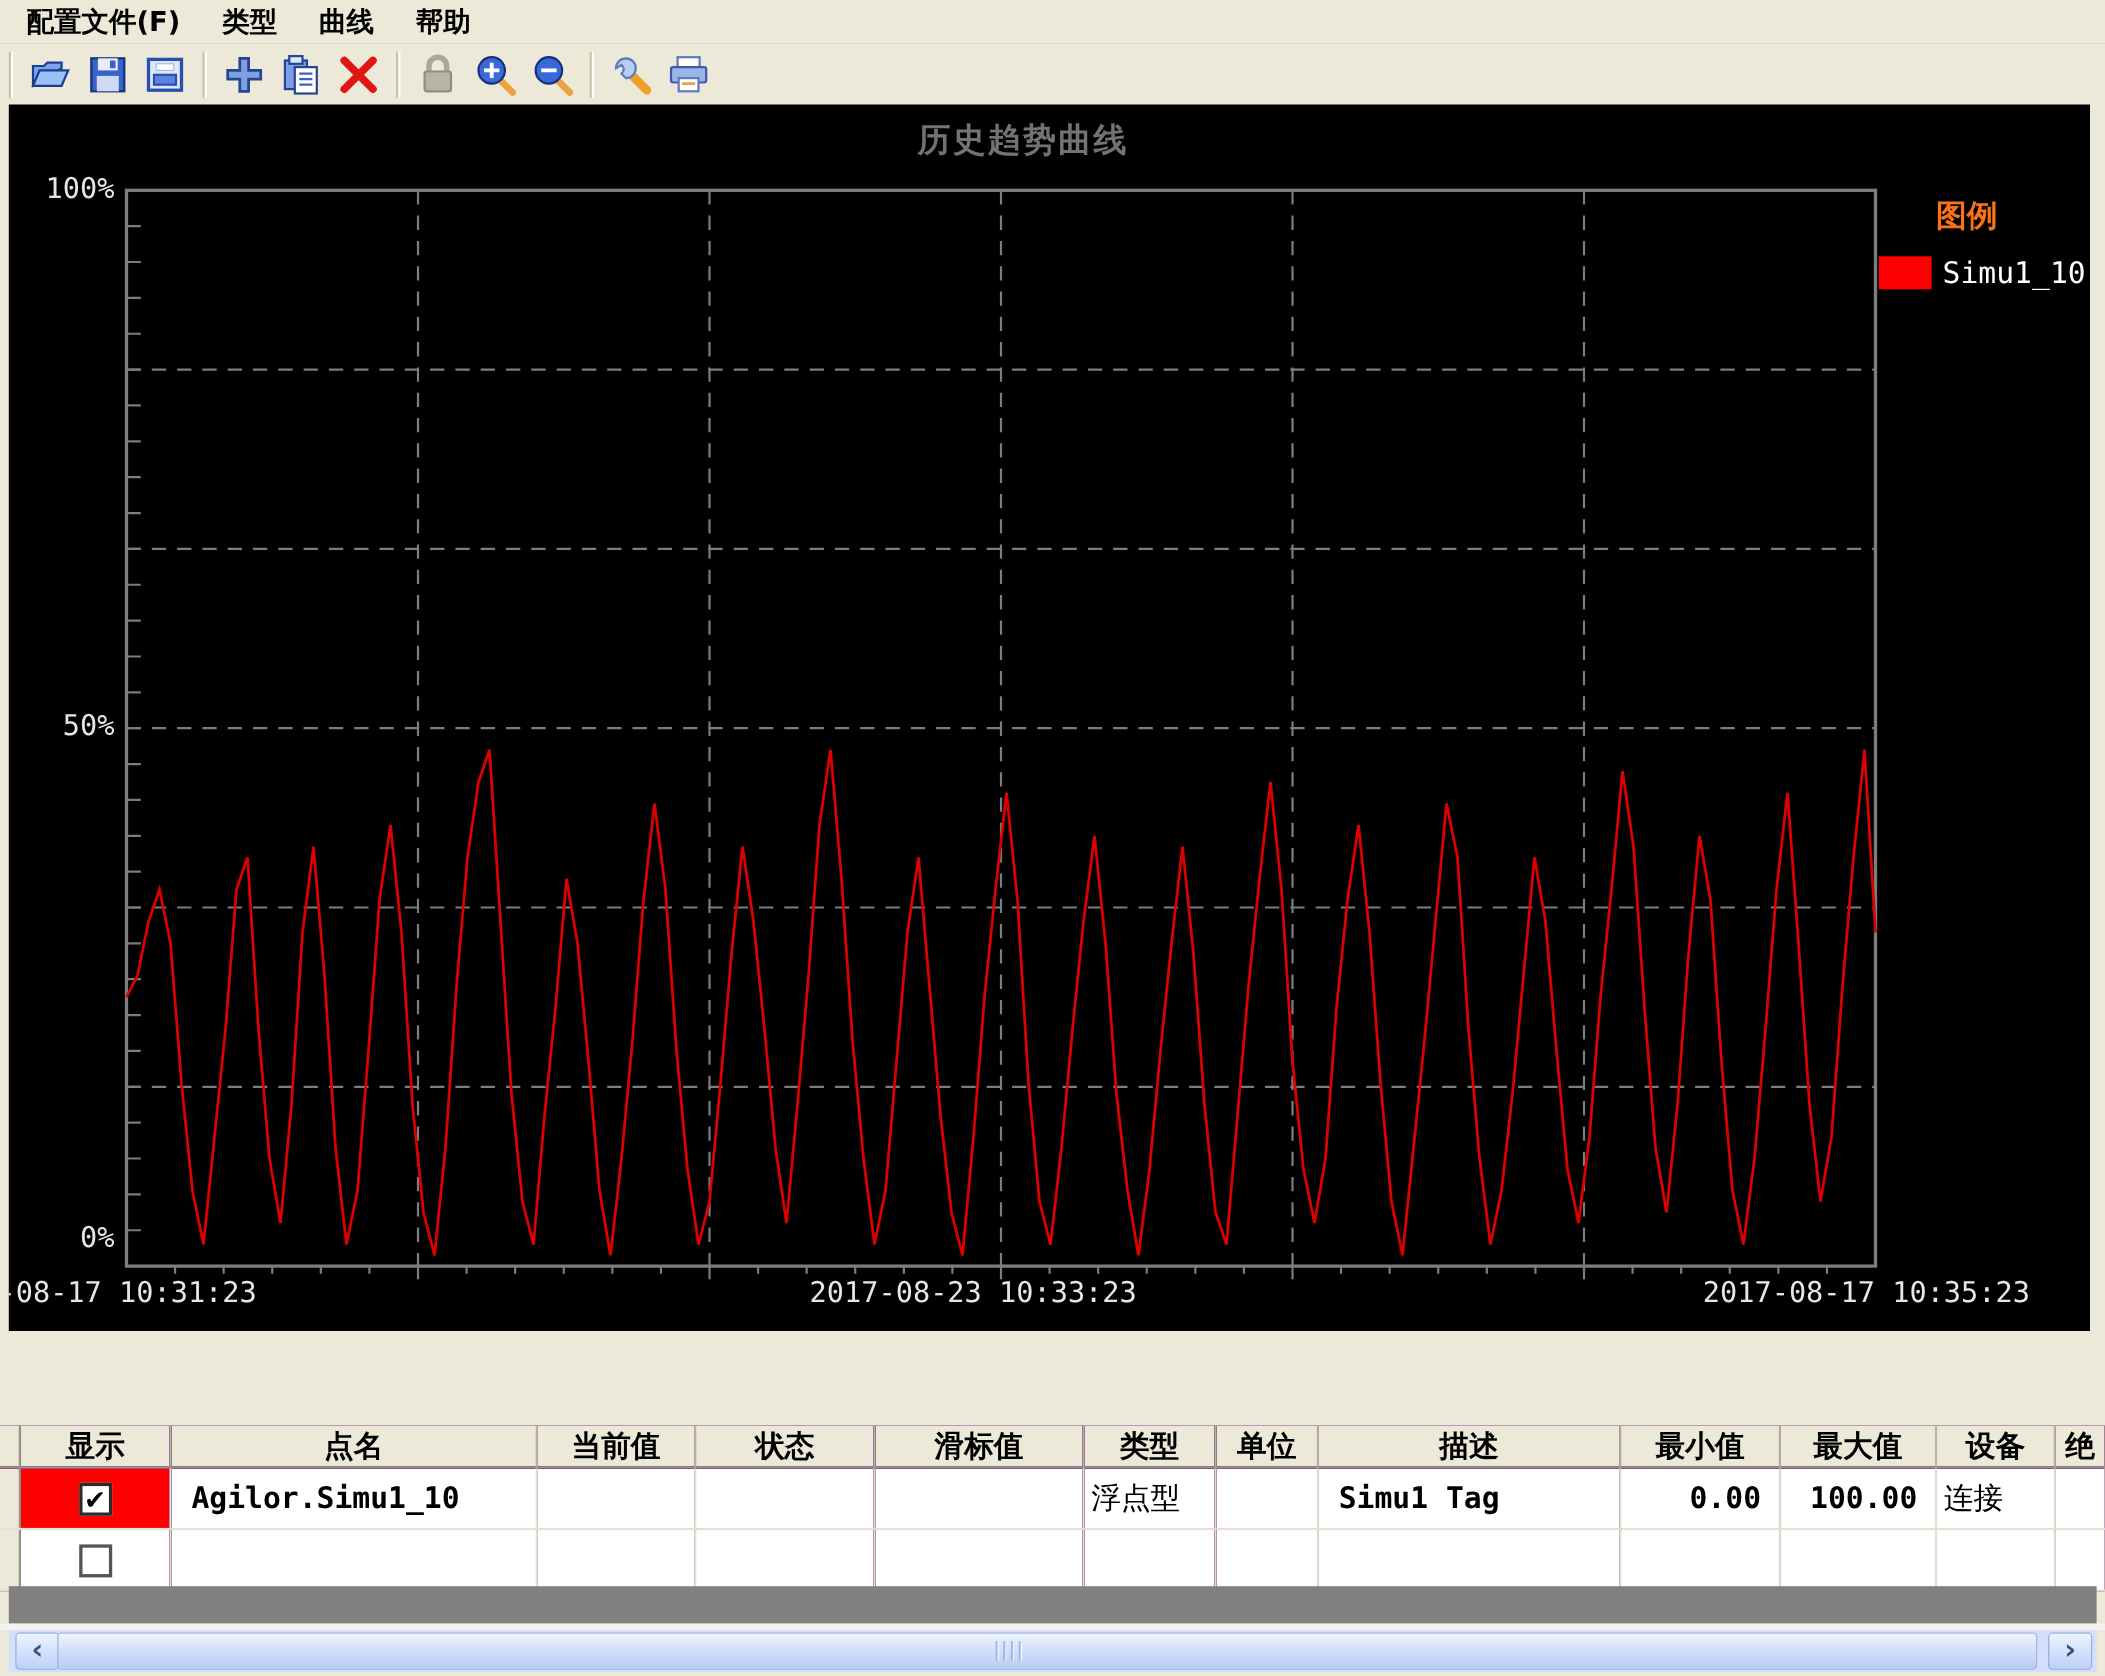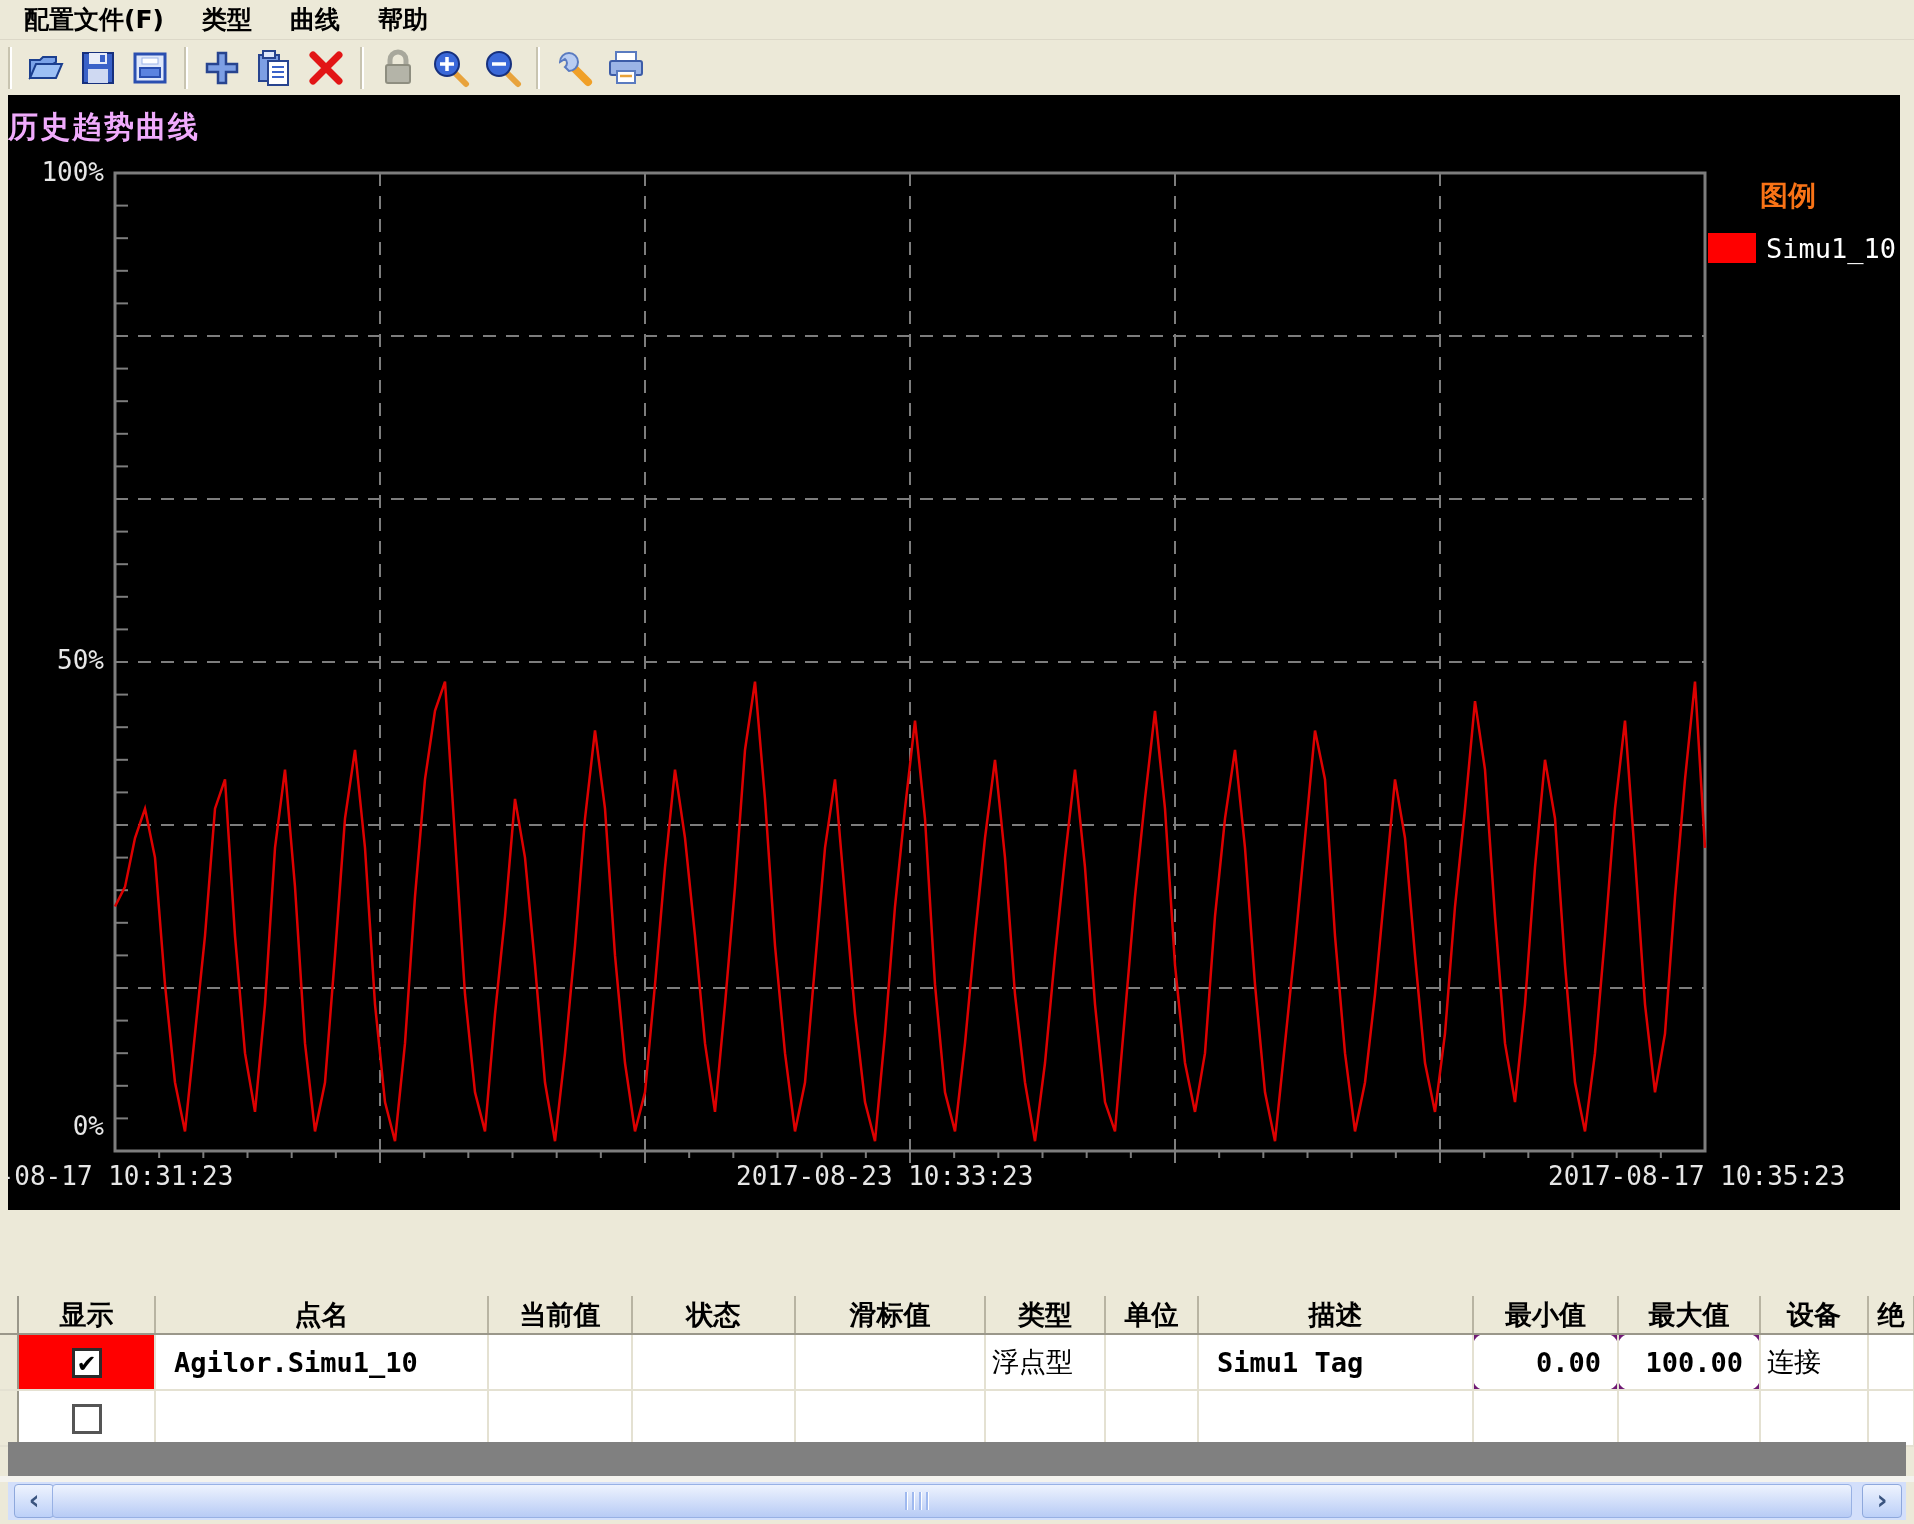--- a/index.html
+++ b/index.html
@@ -17,22 +17,22 @@
   .toolbar { position:absolute; left:0; top:40px; width:1914px; height:55px;
              display:flex; align-items:center; background:#ece9d8; }
   .tb-sep { width:3px; height:42px; margin:0 8px;
             border-left:2px solid #c8c4b0; border-right:2px solid #fff; }
   .tb-btn { width:52px; height:46px; display:flex; align-items:center; justify-content:center; }
   .tb-btn svg { width:40px; height:40px; }
 
   
   .chart { position:absolute; left:8px; top:95px; width:1892px; height:1115px;
            background:#000; overflow:hidden; }
-  .chart-title { position:absolute; left:0; top:12px; width:1844px; text-align:left;
-                 color:#f0abfc; font-size:30px; font-weight:bold; letter-spacing:2px; }
+  .chart-title { position:absolute; left:0; top:12px; width:1844px; text-align:center;
+                 color:#737373; font-size:30px; font-weight:bold; letter-spacing:2px; }
   .ylabel { position:absolute; width:96px; text-align:right; color:#e6e6e6;
             font-size:26px; font-family:"DejaVu Sans Mono","Liberation Mono",monospace; }
   .xlabel { position:absolute; top:1066px; color:#e6e6e6; font-size:26px; white-space:nowrap;
             font-family:"DejaVu Sans Mono","Liberation Mono",monospace; }
   .legend-head { position:absolute; left:1752px; top:82px; color:#f97316; font-size:28px; font-weight:bold; }
   .legend-swatch { position:absolute; left:1700px; top:138px; width:48px; height:30px; }
   .legend-label { position:absolute; left:1758px; top:138px; color:#fff; font-size:27px; white-space:nowrap;
                   font-family:"DejaVu Sans Mono","Liberation Mono",monospace;text-align:center; }
   #plot-svg { position:absolute; left:0; top:0; }
 
@@ -48,21 +48,21 @@
   .grid-table td { background:#fff; border-right:2px solid #e4e1d2; border-bottom:2px solid #e4e1d2;
                    font-size:27px; color:#000; height:56px; overflow:hidden; white-space:nowrap;
                    vertical-align:middle; }
   .grid-table td.rowhead, .grid-table th.rowhead { background:#ece9d8; border-right:2px solid #9a978a; }
   td.cell-red { background:#ff0000; text-align:center; }
   td.cell-chk { text-align:center; }
   .chk { display:inline-block; width:30px; height:30px; background:#fff; border:3px solid #2b2b2b;
          font-size:24px; font-weight:bold; line-height:26px; text-align:center; color:#000; vertical-align:middle; }
   .chk.empty { border-color:#555; color:transparent; }
   .mono-cell { font-family:"DejaVu Sans Mono","Liberation Mono",monospace; font-weight:bold; font-size:26px; }
-  .num-cell { text-align:right; padding-right:16px;border-radius:12px; }
+  .num-cell { text-align:right; padding-right:16px; }
 
   
   .gray-strip { position:absolute; left:8px; top:1442px; width:1898px; height:34px; background:#808080; }
   .lite-strip { position:absolute; left:0; top:1476px; width:1914px; height:6px; background:#f4f3ee; }
   .hscroll { position:absolute; left:8px; top:1482px; width:1898px; height:38px; background:#d3dffb; }
   .scroll-arrow { position:absolute; top:1484px; width:40px; height:34px; border-radius:4px;
                   background:linear-gradient(#eef3fe,#bcd0f8); border:1px solid #8ea8dc;
                   color:#3a547f; font-size:26px; font-weight:bold; text-align:center; line-height:30px; }
   .scroll-thumb { position:absolute; left:52px; top:1484px; width:1800px; height:34px; border-radius:4px;
                   background:linear-gradient(#eef3fe,#b7cbf5); border:1px solid #98b1e4; }

